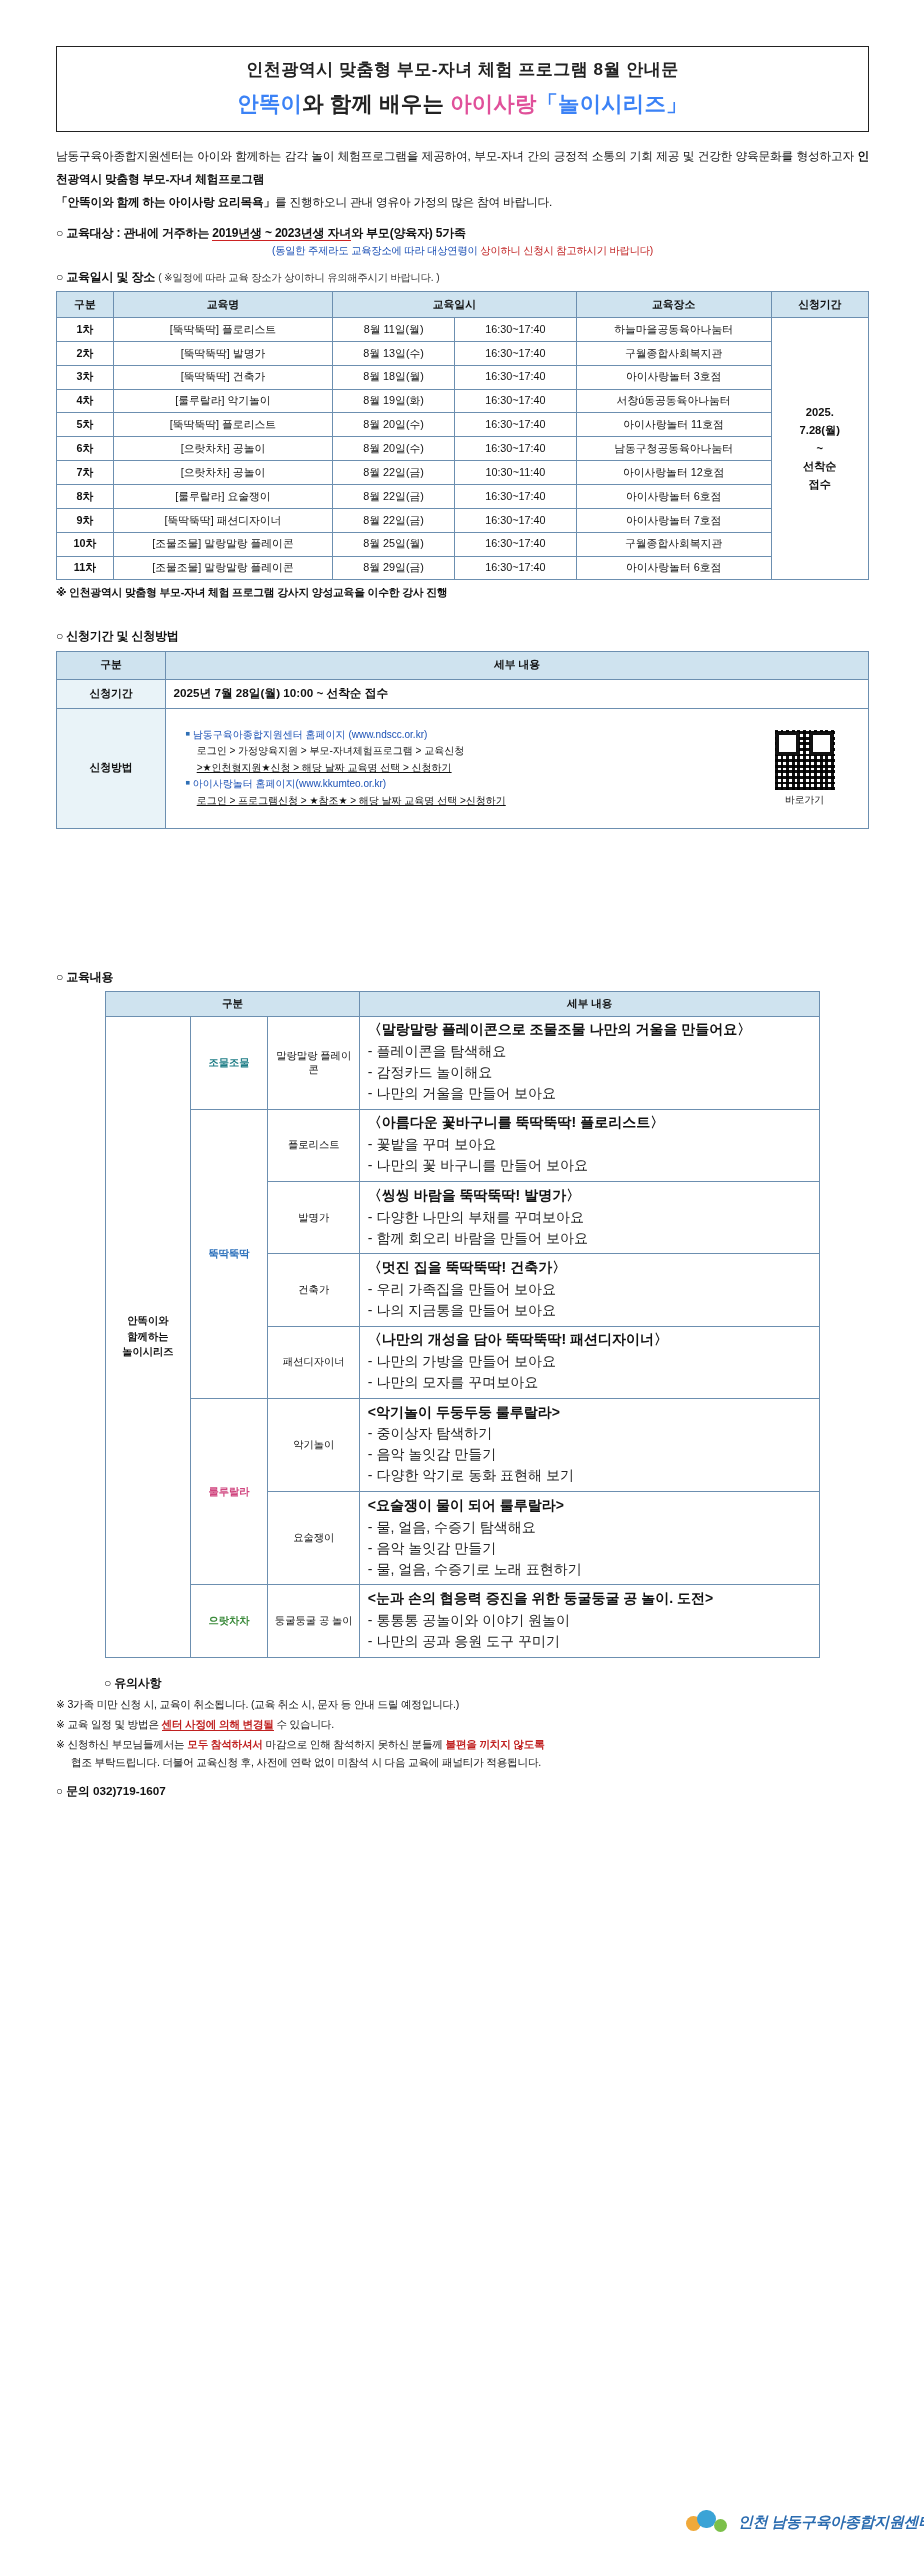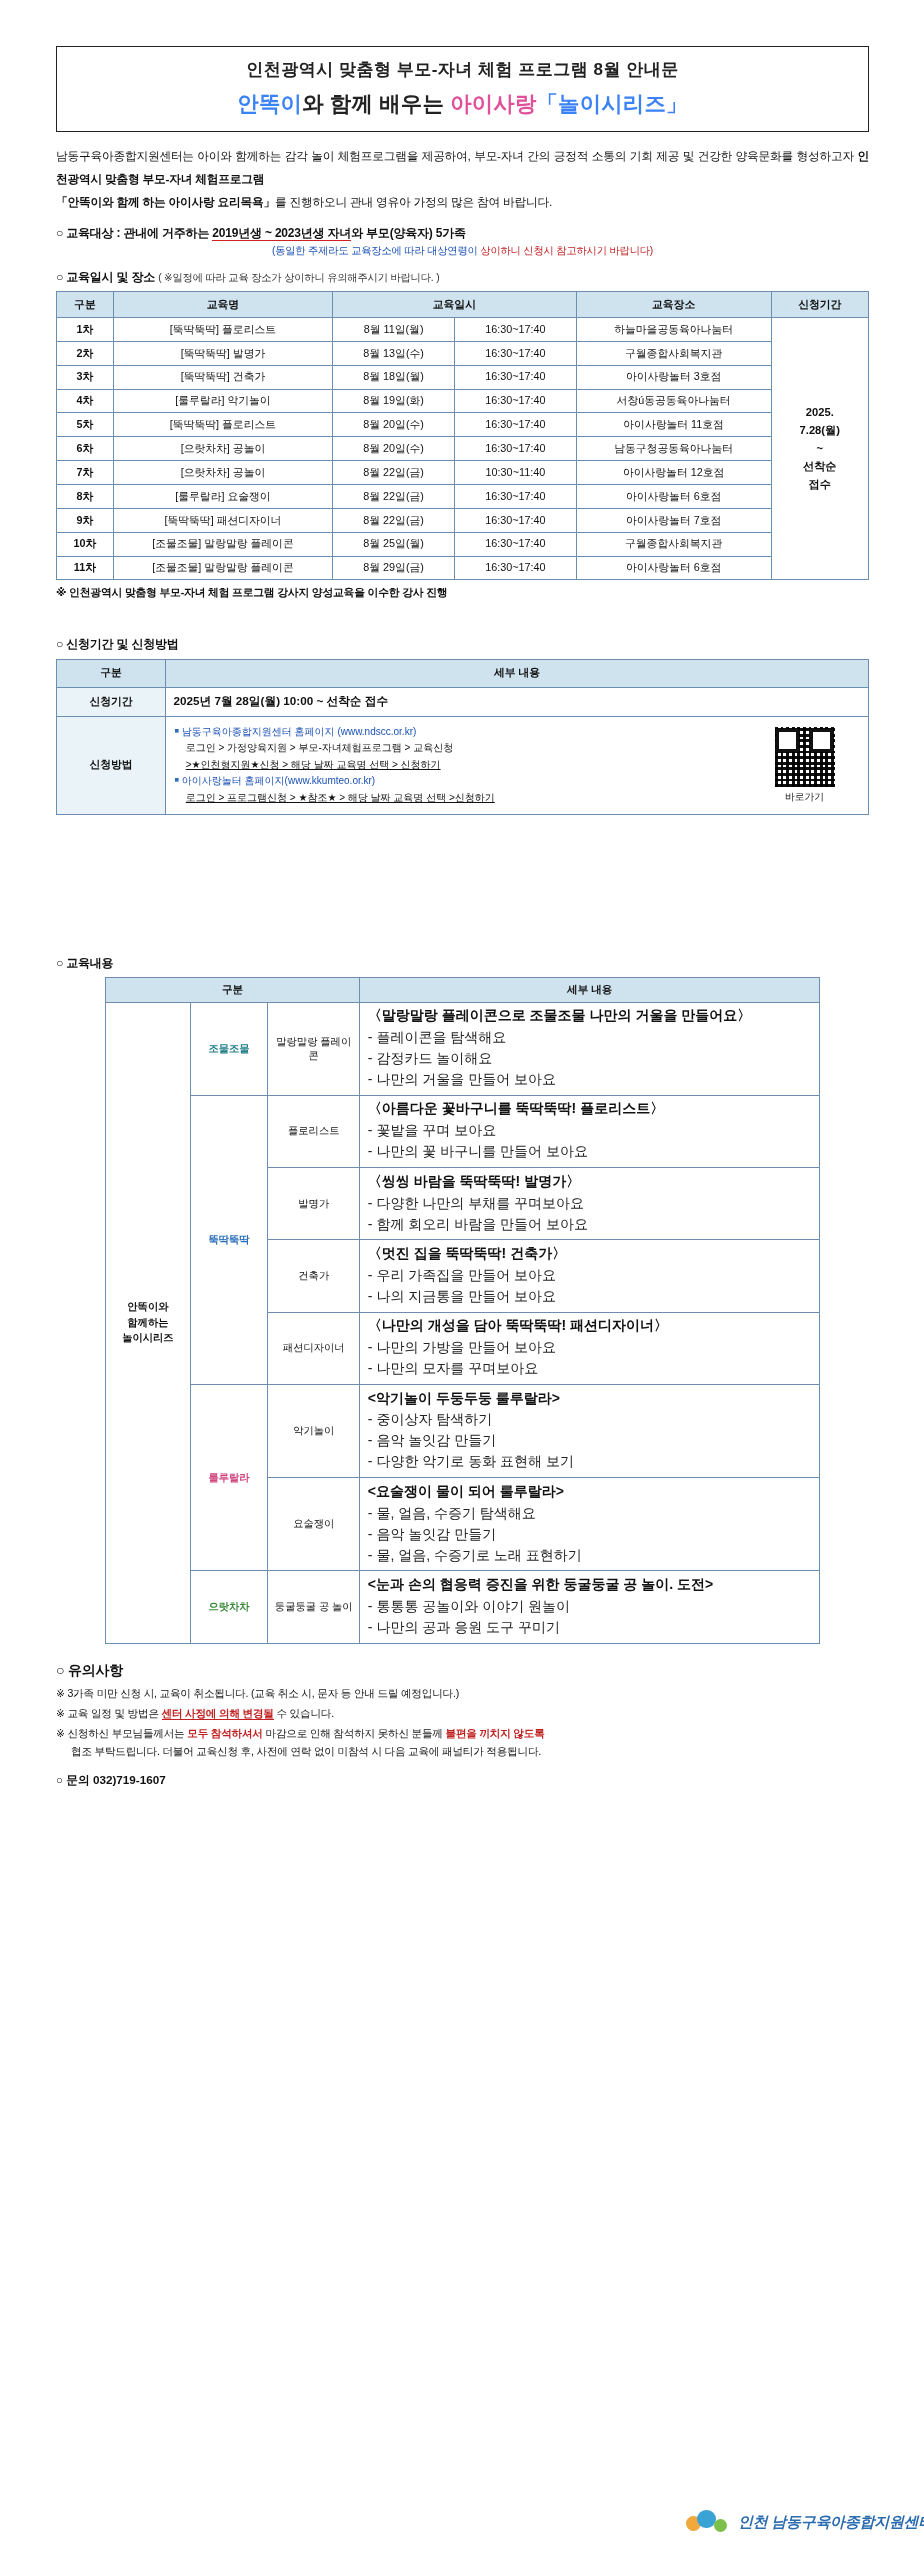--- a/index.html
+++ b/index.html
@@ -106,21 +106,21 @@
   }
   .foot-note{
     margin-top:5.6px;
     font-size:10.8px;
     font-weight:bold;
     letter-spacing:-0.2px;
   }
 
   
   .sec-head{
-    margin-top:36px;
+    margin-top:28px;
     font-size:12px;
     font-weight:bold;
     letter-spacing:-0.2px;
   }
 
   
   .tbl2{
     width:100%;
     margin-top:5.6px;
     font-size:10.8px;
@@ -136,21 +136,21 @@
     font-weight:bold;
   }
   .tbl2 td.lab{
     background:#e9f3f8;
     text-align:center;
     font-weight:bold;
     width:93px;
   }
   .tbl2 td.val{font-weight:bold;font-size:11.7px;}
   .how-list{
-    margin:1px;padding:0;list-style:none;
+    margin:12px;padding:0;list-style:none;
     font-size:10px;line-height:1.55;
   }
   .how-list li{margin-bottom:0.9px;}
   .sq{color:#2f6fb5;font-size:7.5px;vertical-align:1.9px;margin-right:2.8px;}
   .lnk{color:#1b51b5;}
   .u2{text-decoration:underline;}
   .qr-cell{width:112px;text-align:center;}
   .qr{
     width:60px;height:60px;margin:0 auto;
     background:
@@ -203,21 +203,21 @@
   .c-pink{color:#d0467f;}
   .c-green{color:#3b8a3b;}
 
   
   .notice{
     margin-top:15px;
     font-size:10.6px;
     line-height:1.7;
     letter-spacing:-0.2px;
   }
-  .notice .hd{font-weight:bold;font-size:14px;}
+  .notice .hd{font-weight:bold;font-size:12px;margin-left:48px;}
   .notice p{margin:1.9px 0;}
   .n-red{color:#c02020;font-weight:bold;}
   .n-ul{border-bottom:0.9px solid #c02020;color:#c02020;font-weight:bold;}
   .contact{margin-top:13px;font-size:11.7px;font-weight:bold;}
 
   
   .footer{
     position:absolute;
     left:8px;bottom:37px;
     width:100%;

